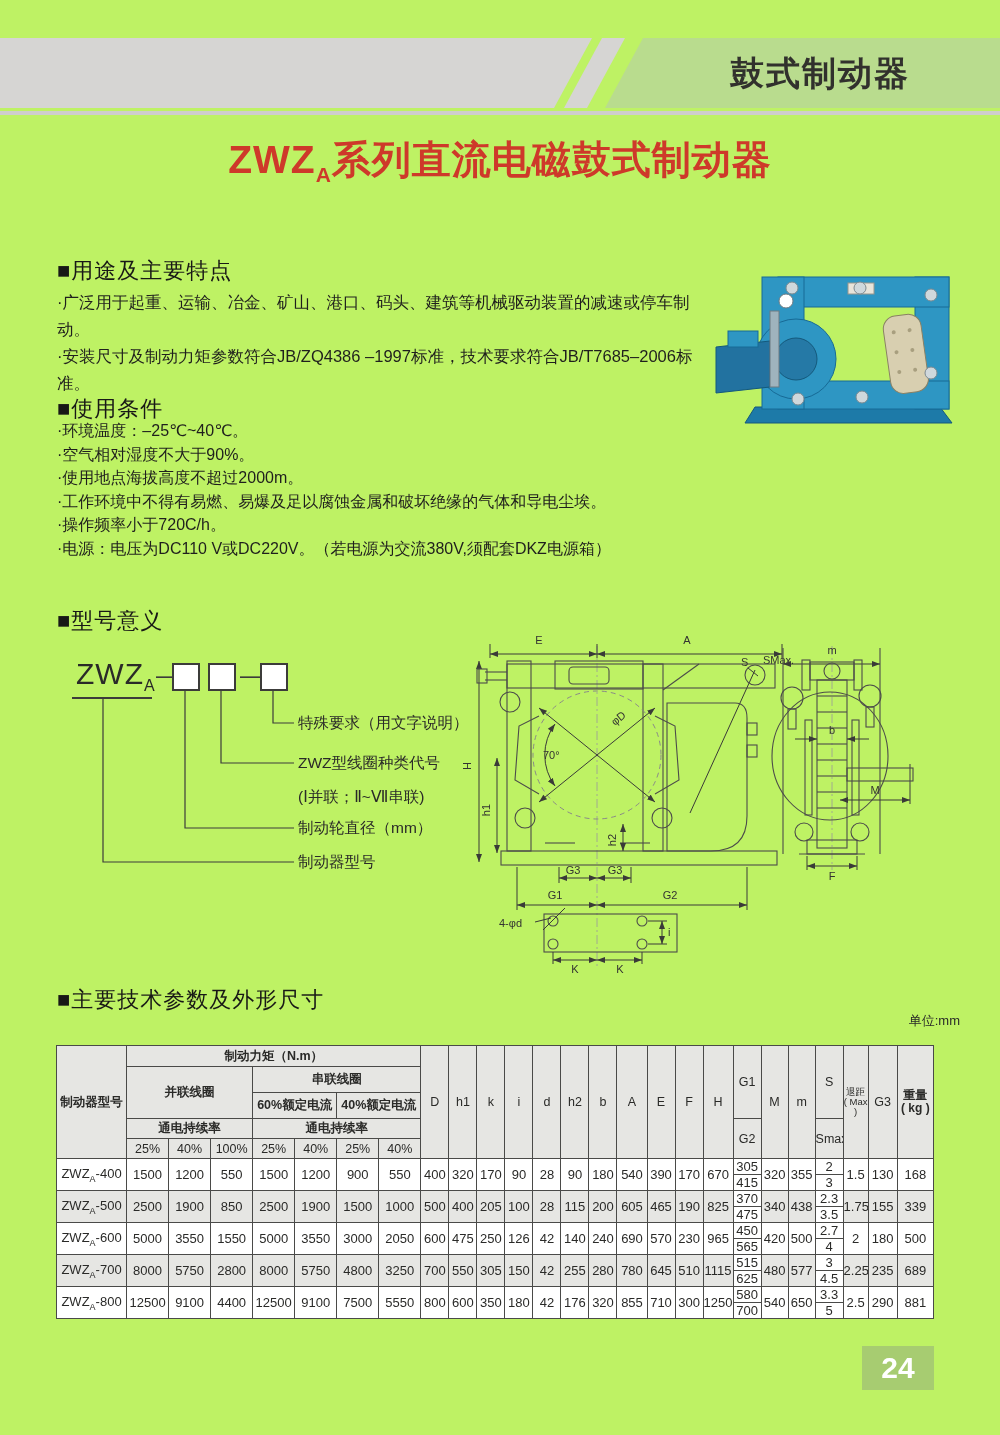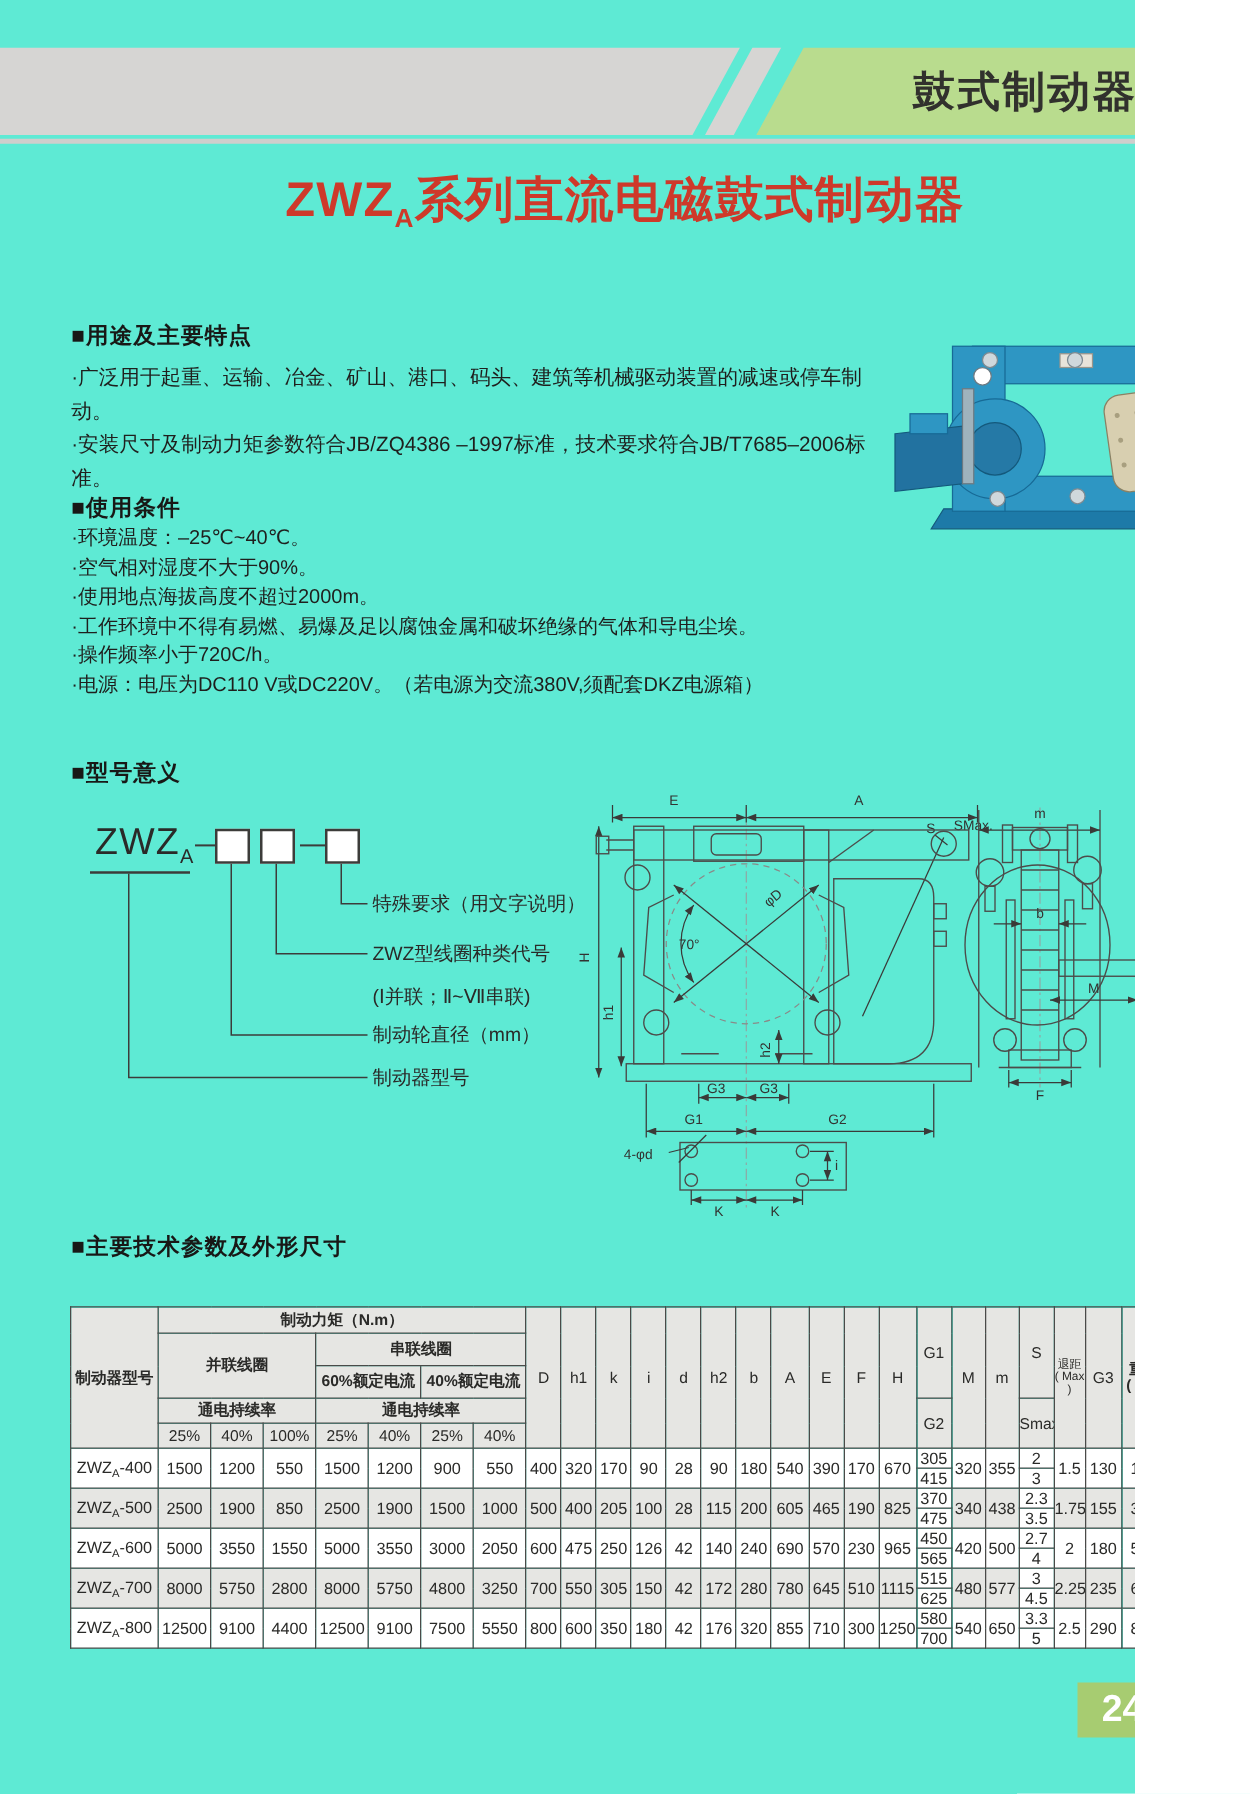--- a/index.html
+++ b/index.html
@@ -1,31 +1,31 @@
 <!DOCTYPE html>
 <html><head>
 <meta charset="utf-8">
 <style>
   html,body{margin:0;padding:0;background:#fff;}
-  .page{position:relative;width:908px;height:1435px;background:#5eead4;overflow:hidden;
+  .page{position:relative;width:1000px;height:1435px;background:#bef264;overflow:hidden;
         font-family:"Liberation Sans","DejaVu Sans",sans-serif;color:#1f1f1d;}
 
   
   .banner-svg{position:absolute;top:38px;left:0;}
   .banner-title{position:absolute;top:51px;left:648px;width:344px;text-align:center;
                 font-size:34px;font-weight:bold;color:#31312d;letter-spacing:2px;}
   .banner-rule{position:absolute;top:111px;left:0;width:1000px;height:4px;background:#cfcecc;}
 
   
   .main-title{position:absolute;top:133px;left:0;width:1000px;text-align:center;
               font-size:39px;font-weight:bold;color:#ce392a;letter-spacing:1px;}
   .main-title sub{font-size:21px;}
 
   
-  .sec-heading{position:absolute;font-size:18px;font-weight:bold;color:#181816;letter-spacing:1px;}
+  .sec-heading{position:absolute;font-size:22px;font-weight:normal;color:#181816;letter-spacing:1px;}
   .bullets div{margin:0;}
   .usage{position:absolute;left:57px;top:289px;width:648px;font-size:16.5px;line-height:27px;}
   .cond{position:absolute;left:57px;top:419px;width:900px;font-size:16px;line-height:23.5px;}
 
   
   .model-diagram{position:absolute;left:70px;top:655px;width:420px;height:230px;}
   .zwz-text{position:absolute;left:6px;top:2px;font-size:30px;color:#2a2a28;letter-spacing:1px;}
   .zwz-text sub{font-size:16px;}
   .zwz-underline{position:absolute;left:2px;top:42px;width:80px;height:2px;background:#3c3c3a;}
   .zwz-dash{position:absolute;top:6px;font-size:24px;color:#3c3c3a;}
@@ -477,21 +477,21 @@
       <td rowspan="2">2800</td>
       <td rowspan="2">8000</td>
       <td rowspan="2">5750</td>
       <td rowspan="2">4800</td>
       <td rowspan="2">3250</td>
       <td rowspan="2">700</td>
       <td rowspan="2">550</td>
       <td rowspan="2">305</td>
       <td rowspan="2">150</td>
       <td rowspan="2">42</td>
-      <td rowspan="2">172</td>
+      <td rowspan="2">255</td>
       <td rowspan="2">280</td>
       <td rowspan="2">780</td>
       <td rowspan="2">645</td>
       <td rowspan="2">510</td>
       <td rowspan="2">1115</td>
       <td class="split">515</td>
       <td rowspan="2">480</td>
       <td rowspan="2">577</td>
       <td class="split">3</td>
       <td rowspan="2">2.25</td>

